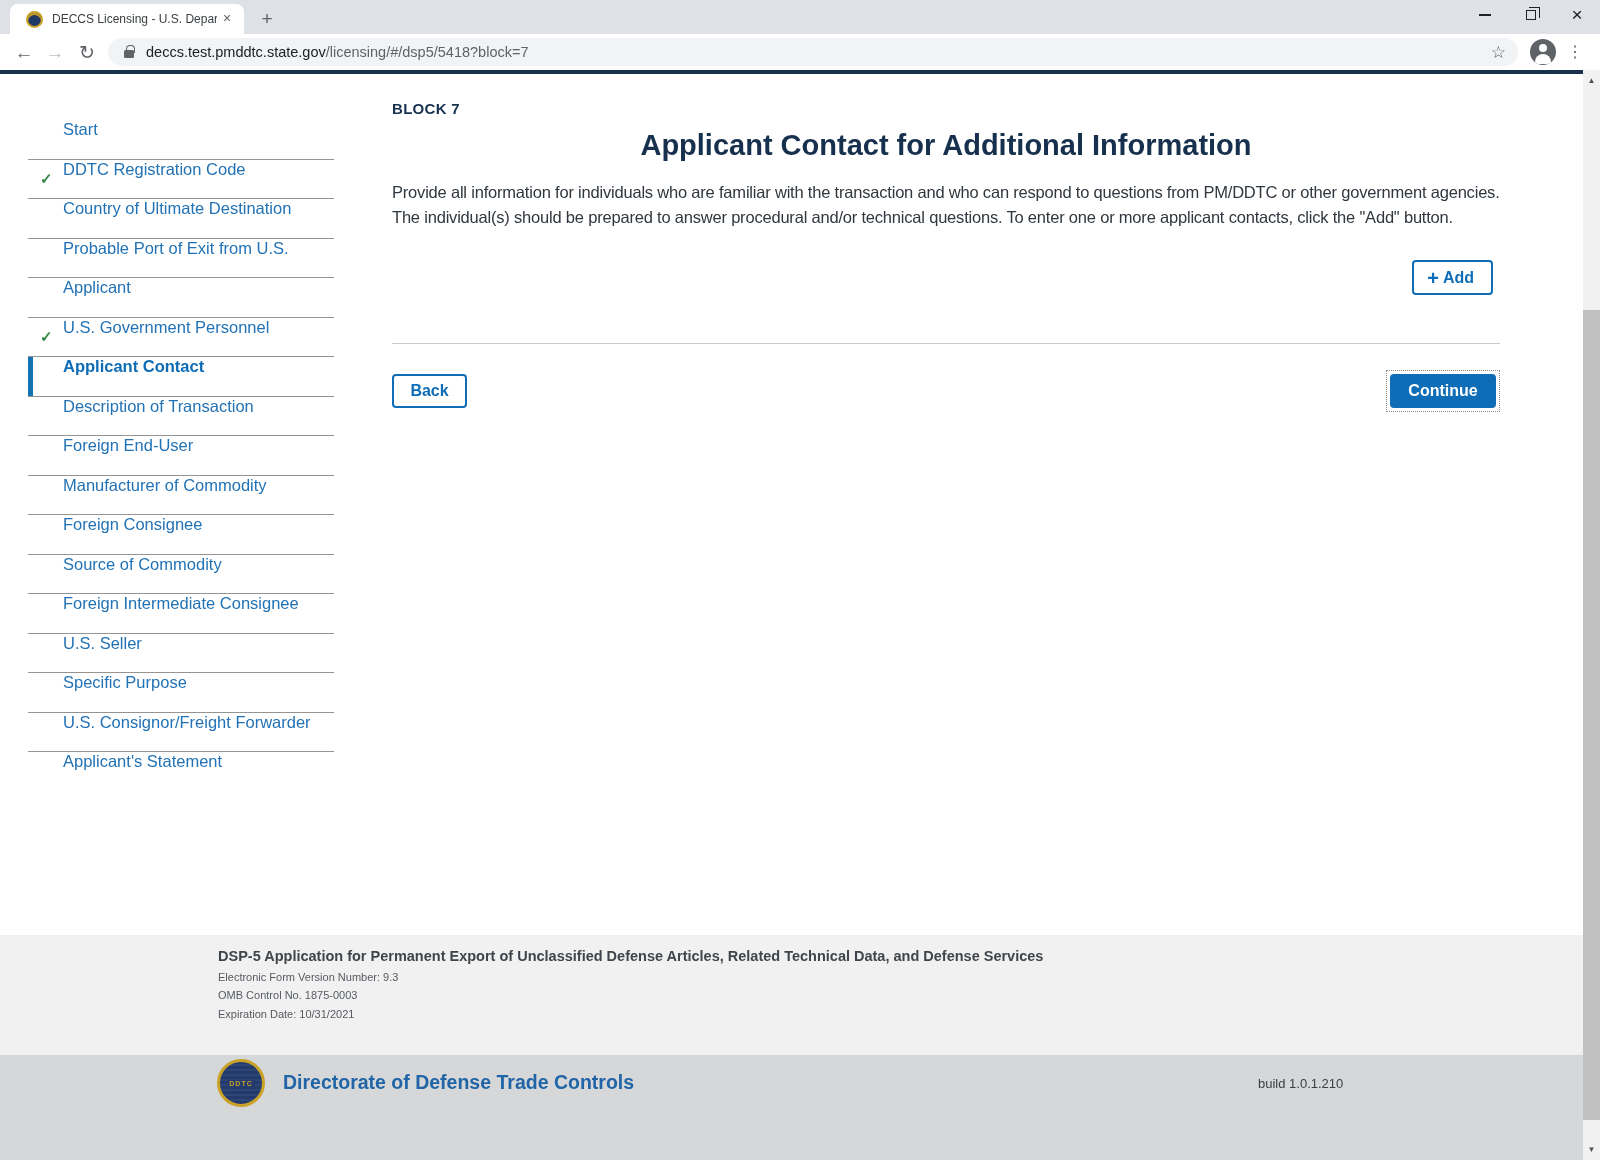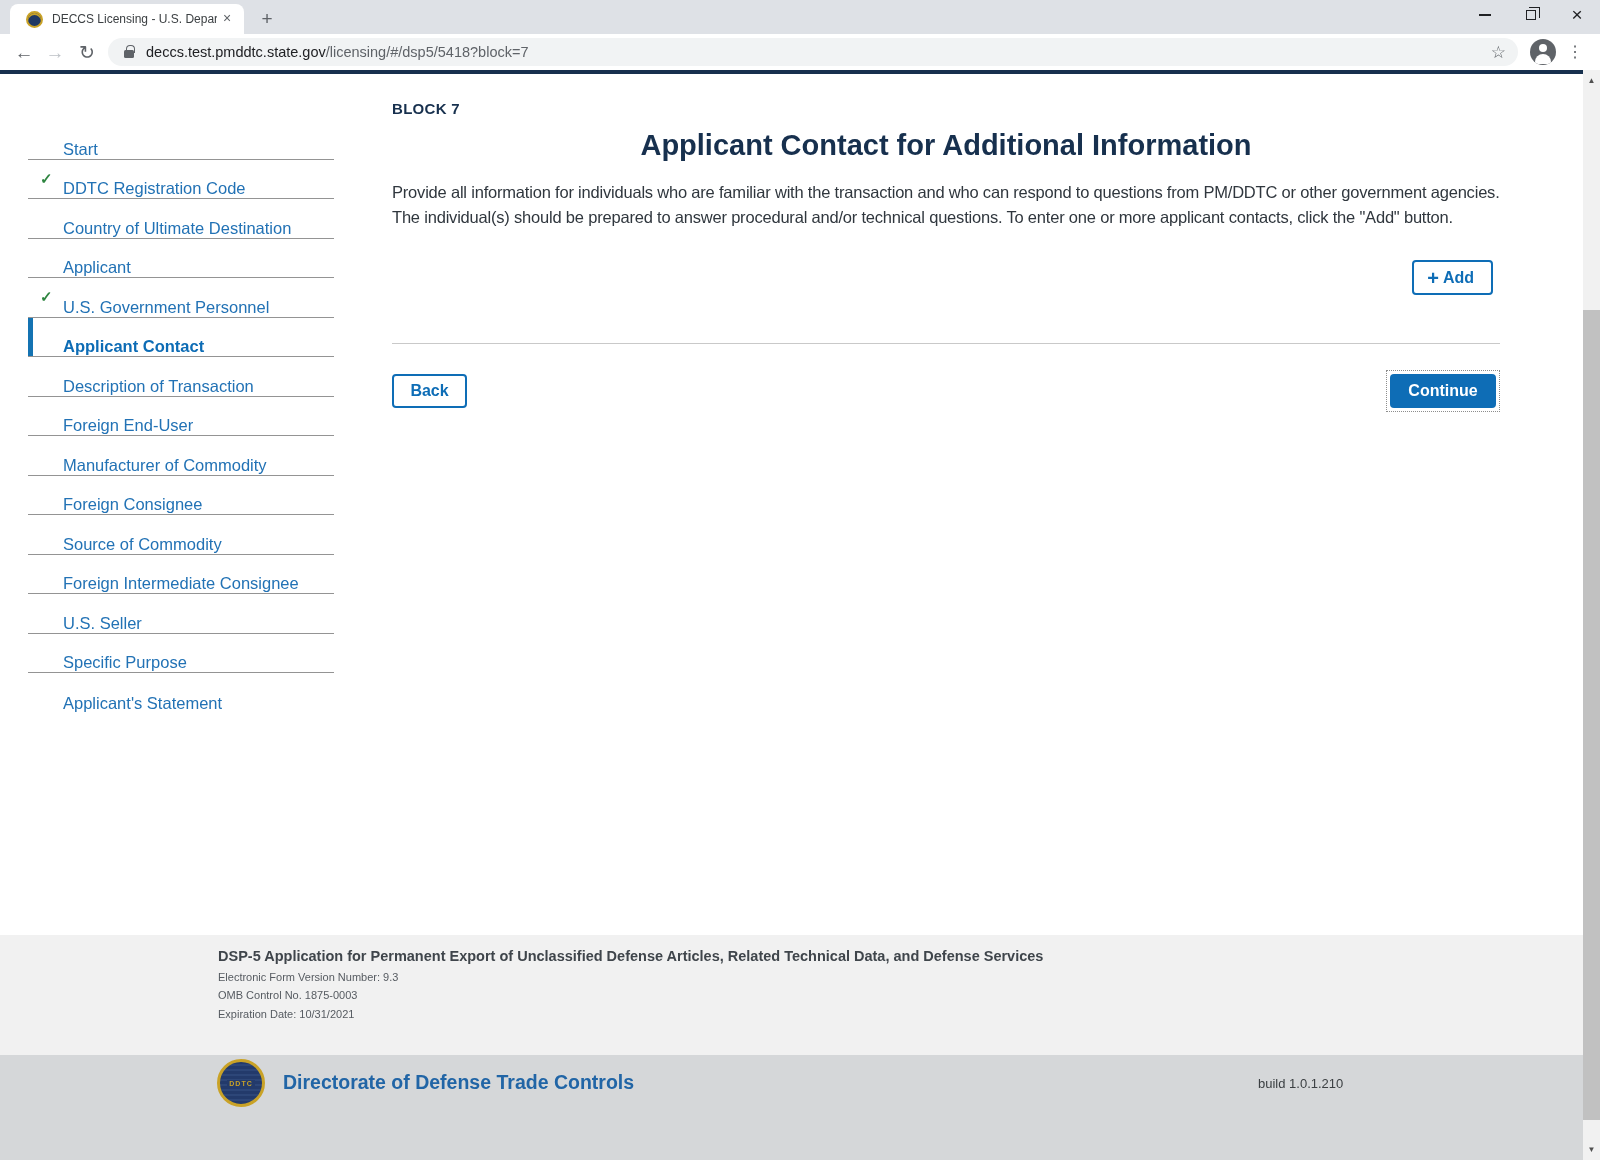--- a/index.html
+++ b/index.html
@@ -39,21 +39,21 @@
 
   
   .scrollbar { position:absolute; top:70px; right:0; width:17px; height:1090px; background:#f1f1f1; }
   .sb-arrow { position:absolute; left:0; width:17px; height:17px; color:#505050; font-size:8px; text-align:center; line-height:17px; }
   .sb-up { top:2px; }
   .sb-down { bottom:2px; }
   .sb-thumb { position:absolute; left:0; top:240px; width:17px; height:810px; background:#c1c1c1; }
 
   
   .sidebar { position:absolute; top:120px; left:28px; width:306px; }
-  .nav-item { position:relative; height:39.5px; display:flex; align-items:flex-end; padding-left:35px; border-bottom:1px solid #949494; cursor:pointer; }
+  .nav-item { position:relative; height:39.5px; display:flex; align-items:flex-start; padding-left:35px; border-bottom:1px solid #949494; cursor:pointer; }
   .nav-item:last-child { border-bottom:none; }
   .nav-label { font-size:16.5px; color:#2272b5; }
   .check-icon { display:none; position:absolute; left:12px; top:50%; transform:translateY(-50%); color:#2e8540; font-size:15px; font-weight:bold; }
   .nav-item.checked .check-icon { display:block; }
   .nav-item.active .nav-label { font-weight:bold; color:#0d6cb5; }
   .nav-item.active::before { content:""; position:absolute; left:0; top:0; bottom:0; width:5px; background:#1473b2; }
 
   
   .main { position:absolute; top:74px; left:392px; width:1108px; }
   .block-label { margin-top:26px; font-size:15px; font-weight:bold; color:#17304e; letter-spacing:.3px; }
@@ -133,20 +133,24 @@
     <div class="nav-item checked">
       <span class="check-icon">✓</span>
       <span class="nav-label">DDTC Registration Code</span>
     </div>
 
     <div class="nav-item">
 
       <span class="nav-label">Country of Ultimate Destination</span>
     </div>
 
+    <div class="nav-item">
+
+      <span class="nav-label">Probable Port of Exit from U.S.</span>
+    </div>
 
     <div class="nav-item">
 
       <span class="nav-label">Applicant</span>
     </div>
 
     <div class="nav-item checked">
       <span class="check-icon">✓</span>
       <span class="nav-label">U.S. Government Personnel</span>
     </div>
@@ -190,20 +194,24 @@
     <div class="nav-item">
 
       <span class="nav-label">U.S. Seller</span>
     </div>
 
     <div class="nav-item">
 
       <span class="nav-label">Specific Purpose</span>
     </div>
 
+    <div class="nav-item">
+
+      <span class="nav-label">U.S. Consignor/Freight Forwarder</span>
+    </div>
 
     <div class="nav-item">
 
       <span class="nav-label">Applicant's Statement</span>
     </div>
   </nav>
 
   <main class="main">
     <div class="block-label">BLOCK 7</div>
     <h1 class="page-title">Applicant Contact for Additional Information</h1>

